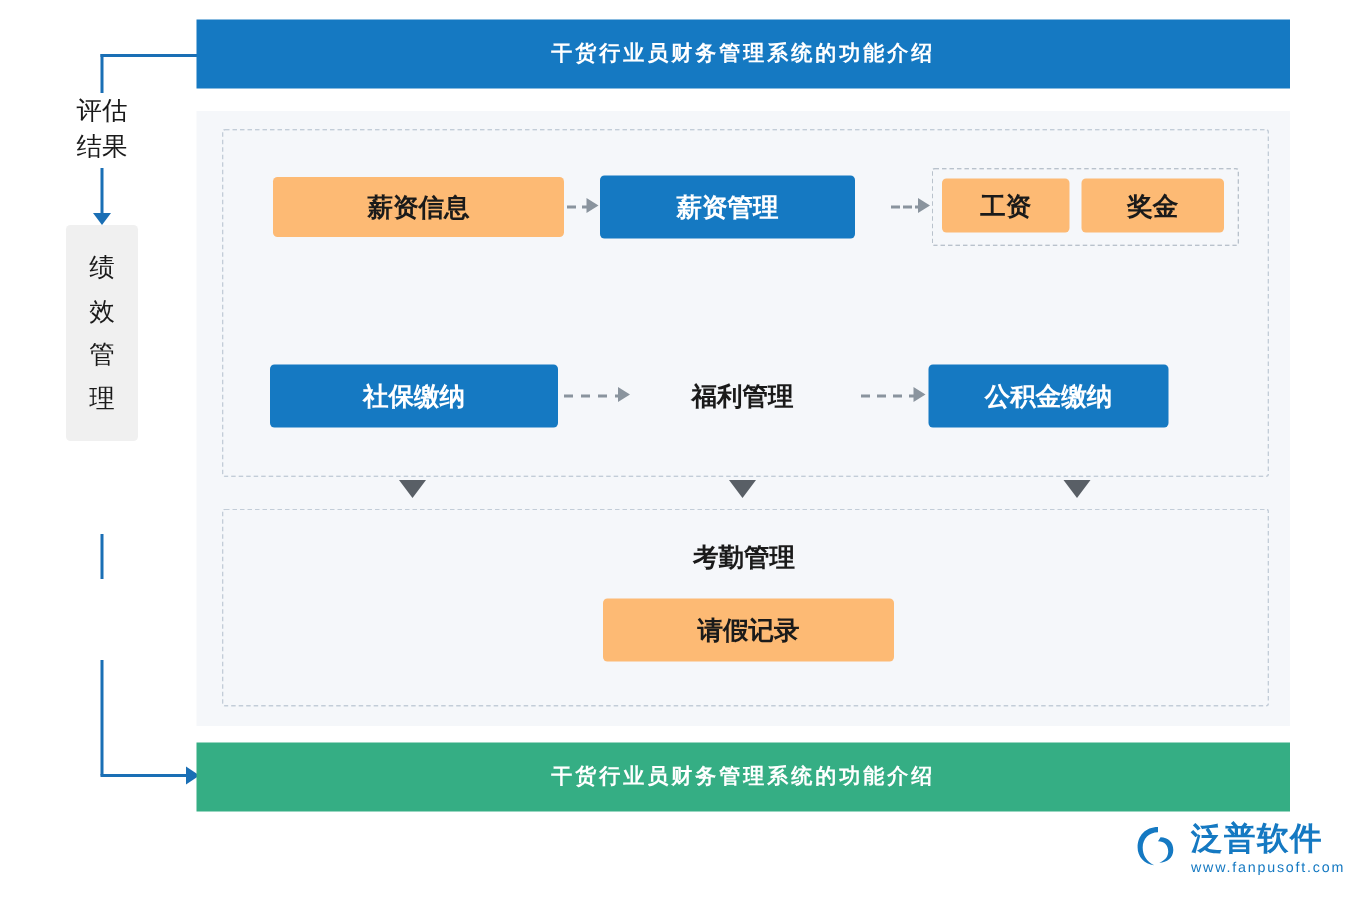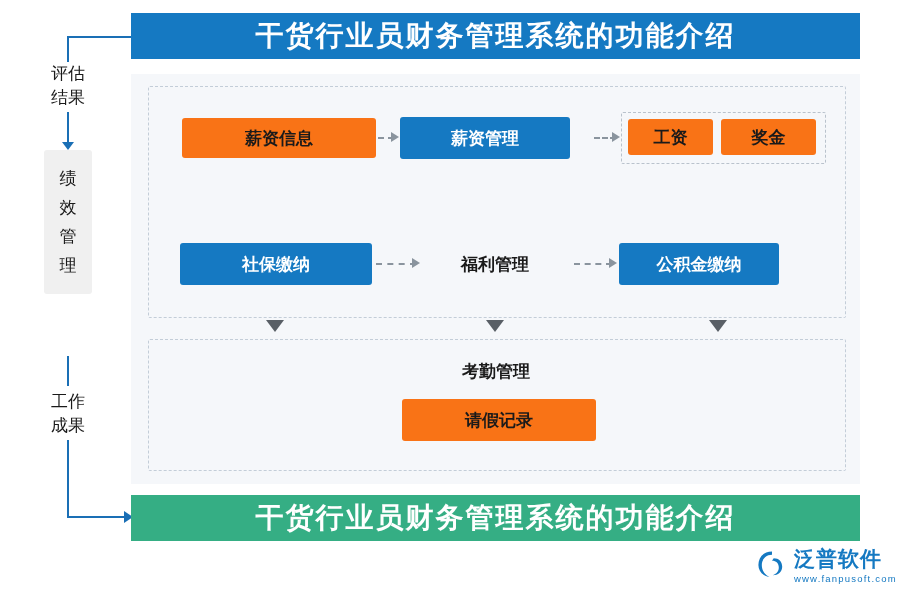--- a/index.html
+++ b/index.html
@@ -117,21 +117,21 @@
   
   .title-bar {
     position: absolute;
     left: 131px;
     width: 729px;
     height: 46px;
     display: flex;
     align-items: center;
     justify-content: center;
     color: #ffffff;
-    font-size: 28px;
+    font-size: 14px;
     font-weight: bold;
     letter-spacing: 2px;
   }
   #title-top { top: 13px; background: #1579c2; }
   #title-bottom { top: 495px; background: #35ae84; }
 
   
   .panel {
     position: absolute;
     left: 131px;
@@ -157,21 +157,21 @@
   .box {
     position: absolute;
     display: flex;
     align-items: center;
     justify-content: center;
     font-size: 17px;
     border-radius: 3px;
     box-sizing: border-box;
   }
   .box.grey {
-    background: #f97316;
+    background: #fdba74;
     color: #1a1a1a;
     font-weight: bold;
   }
   .box.blue {
     background: #1579c2;
     color: #ffffff;
     font-weight: bold;
   }
   .box.plain {
     background: transparent;
@@ -315,24 +315,20 @@
 
   <div class="left-label" id="left-assess">
     <div>评估</div>
     <div>结果</div>
   </div>
 
   <div class="perf-box">
     <span>绩效管理</span>
   </div>
 
-  <div class="left-label" id="left-result">
-    <div>工作</div>
-    <div>成果</div>
-  </div>
 
   <div class="title-bar" id="title-top">干货行业员财务管理系统的功能介绍</div>
   <div class="title-bar" id="title-bottom">干货行业员财务管理系统的功能介绍</div>
 
   <div class="panel"></div>
 
   <div class="dashed-group" id="group-upper"></div>
   <div class="dashed-group" id="group-lower"></div>
 
 

